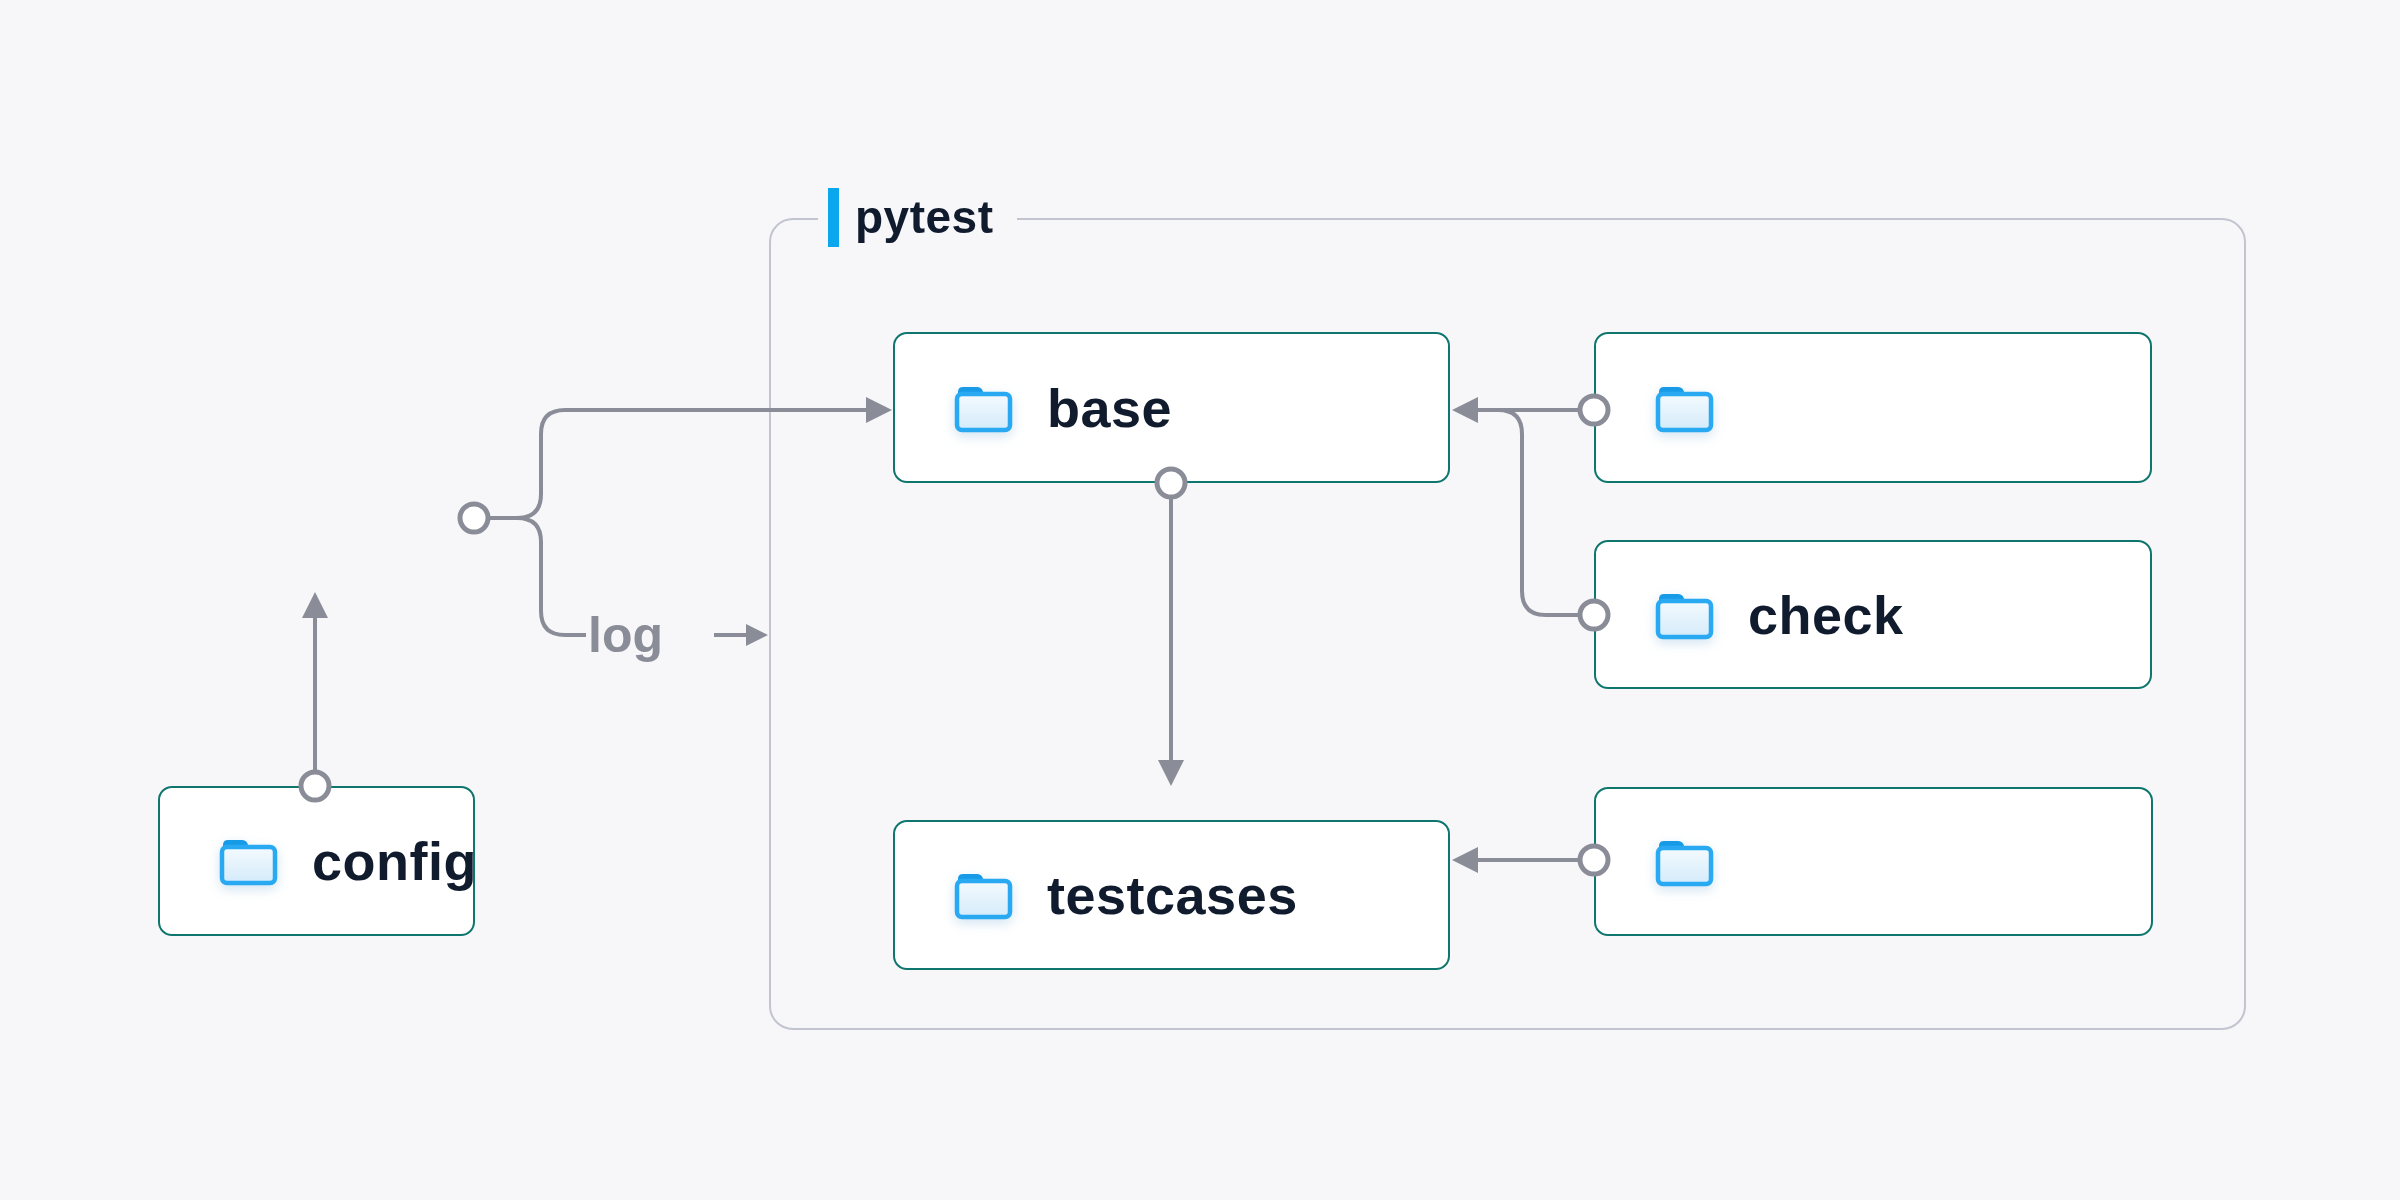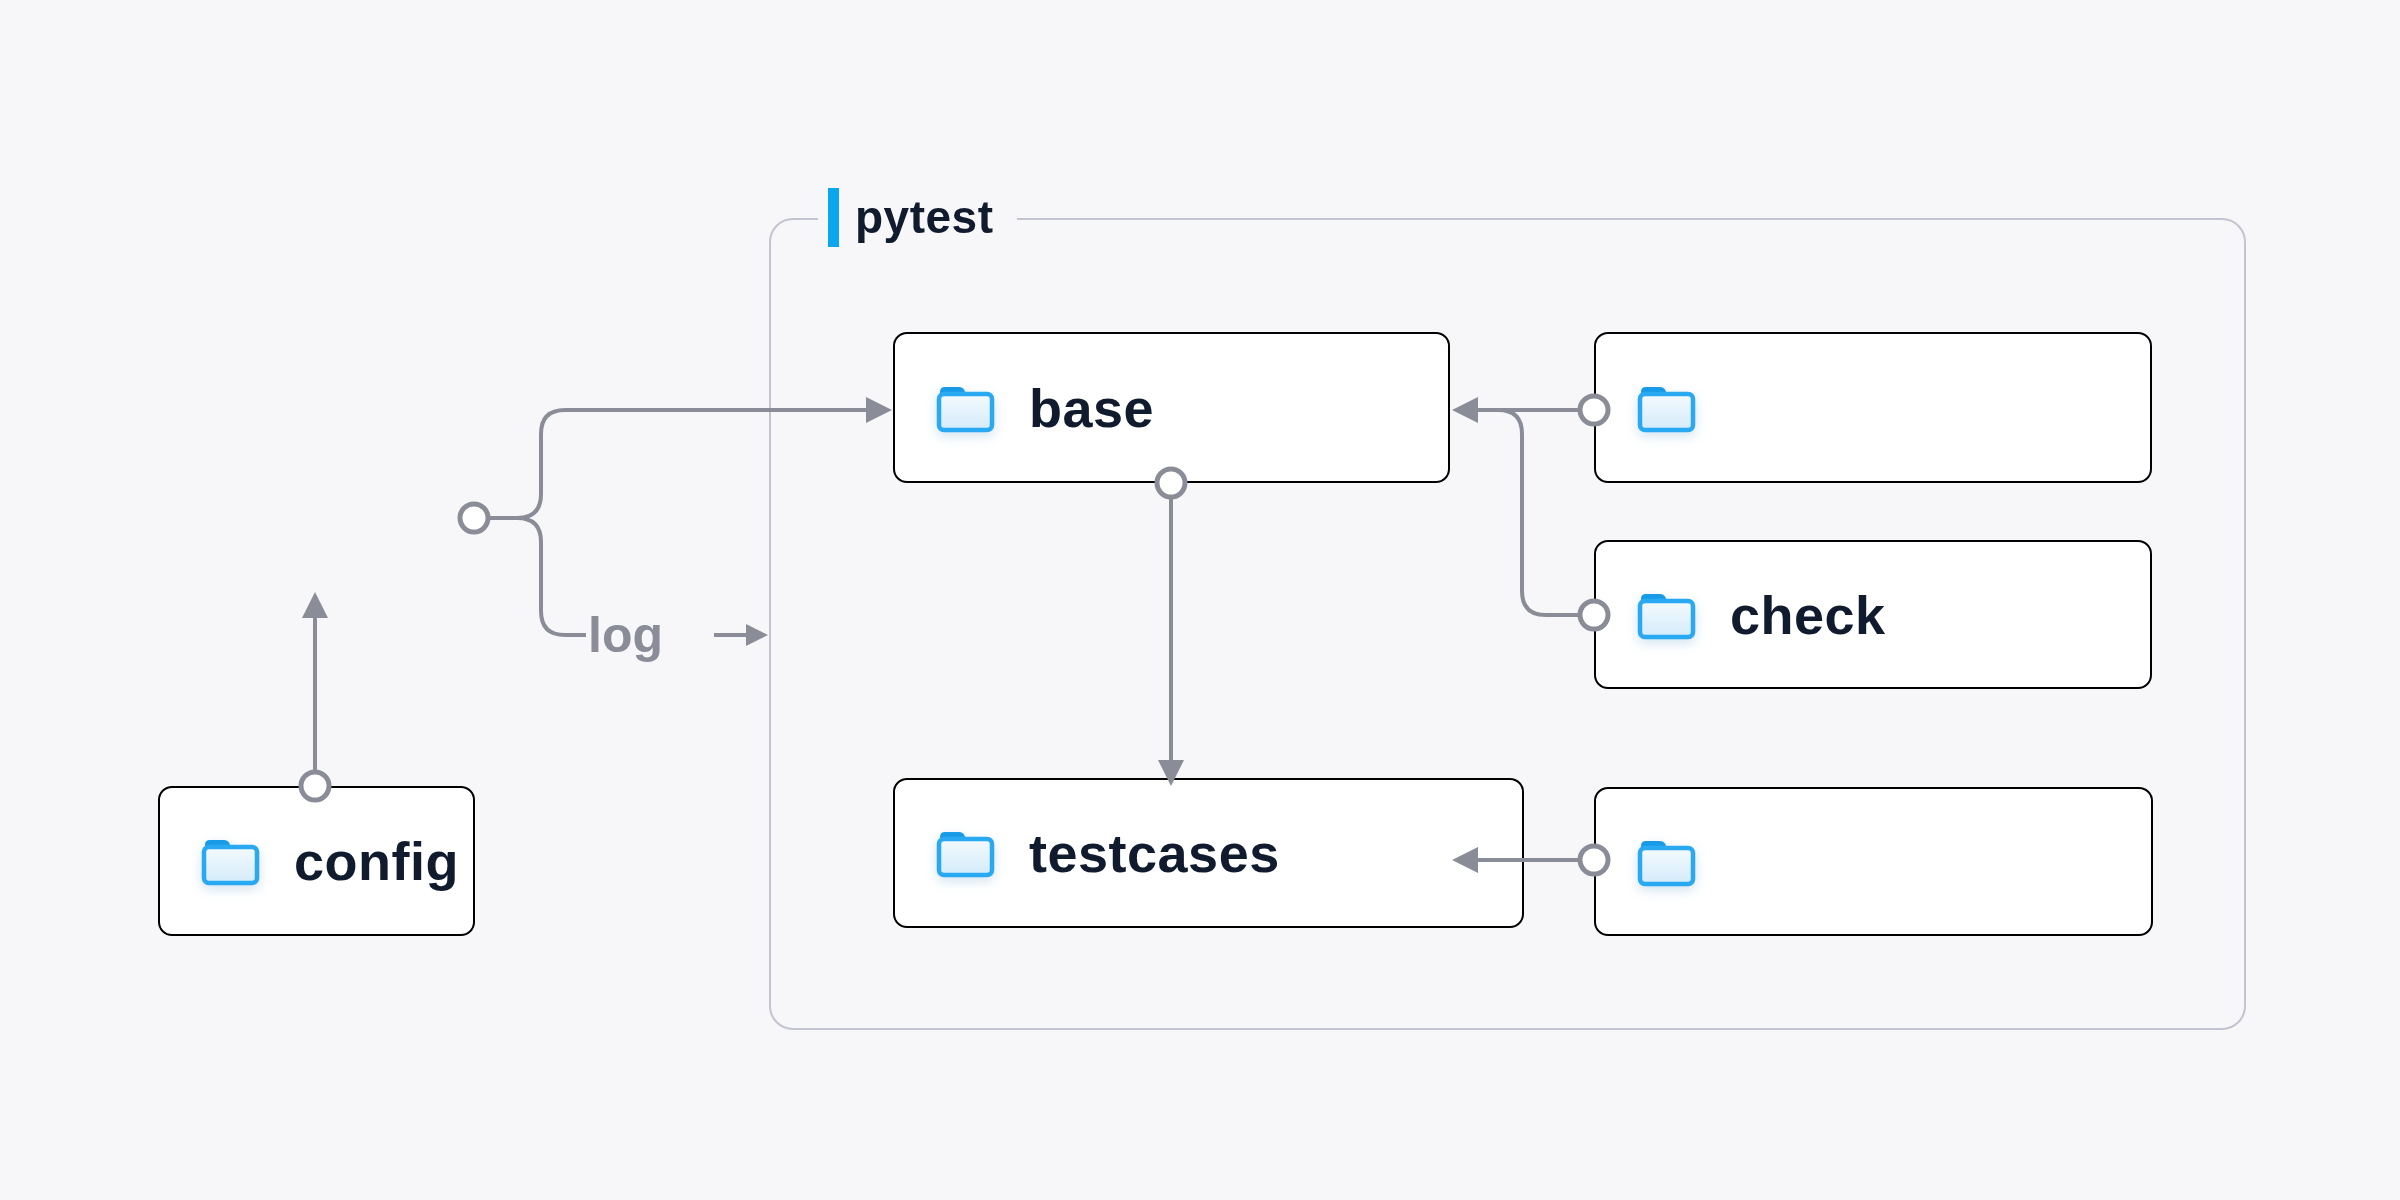--- a/index.html
+++ b/index.html
@@ -47,26 +47,26 @@
   .group-label .txt {
     font-size: 46px;
     font-weight: 700;
     color: #101B2E;
     letter-spacing: 0.5px;
   }
   
   .node {
     position: absolute;
     background: #FFFFFF;
-    border: 2px solid #000000;
+    border: 2px solid #0f766e;
     border-radius: 14px;
     box-sizing: border-box;
     display: flex;
     align-items: center;
-    padding-left: 38px;
+    padding-left: 56px;
     gap: 32px;
   }
   .node .label {
     font-size: 54px;
     font-weight: 700;
     color: #101B2E;
     letter-spacing: 0.5px;
     white-space: nowrap;
   }
   .folder {
@@ -126,21 +126,21 @@
   </div>
 
   <div class="node" style="left:893px; top:332px; width:557px; height:151px">
     <svg class="folder" width="64" height="52" viewBox="0 0 64 52">
       <path d="M7 17 V10 Q7 5 12 5 H26 Q30 5 31.5 8.5 L35 17 Z" fill="#189BE7"></path>
       <rect x="6" y="12" width="53" height="36" rx="5" fill="url(#folderGrad)" stroke="#28A9F1" stroke-width="4.5"></rect>
     </svg>
     <span class="label">base</span>
   </div>
 
-  <div class="node" style="left:893px; top:778px; width:631px; height:150px">
+  <div class="node" style="left:893px; top:820px; width:557px; height:150px">
     <svg class="folder" width="64" height="52" viewBox="0 0 64 52">
       <path d="M7 17 V10 Q7 5 12 5 H26 Q30 5 31.5 8.5 L35 17 Z" fill="#189BE7"></path>
       <rect x="6" y="12" width="53" height="36" rx="5" fill="url(#folderGrad)" stroke="#28A9F1" stroke-width="4.5"></rect>
     </svg>
     <span class="label">testcases</span>
   </div>
 
   <div class="node" style="left:1594px; top:332px; width:558px; height:151px">
     <svg class="folder" width="64" height="52" viewBox="0 0 64 52">
       <path d="M7 17 V10 Q7 5 12 5 H26 Q30 5 31.5 8.5 L35 17 Z" fill="#189BE7"></path>

